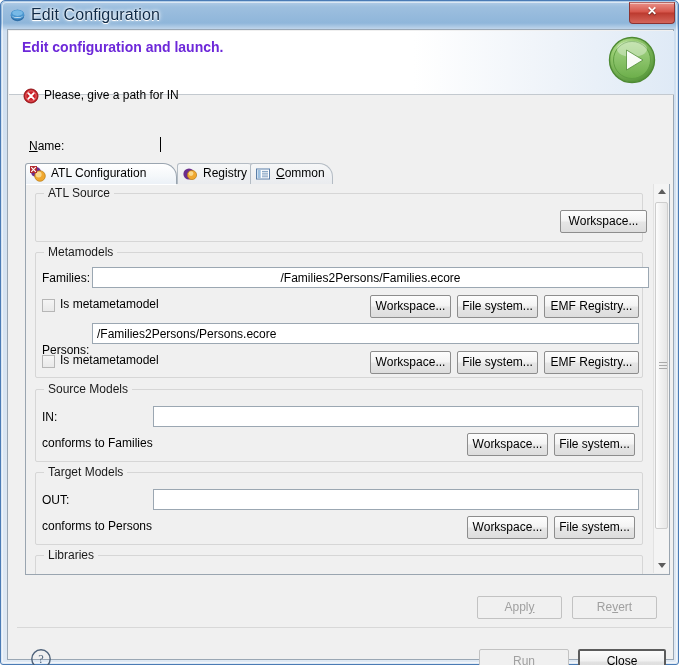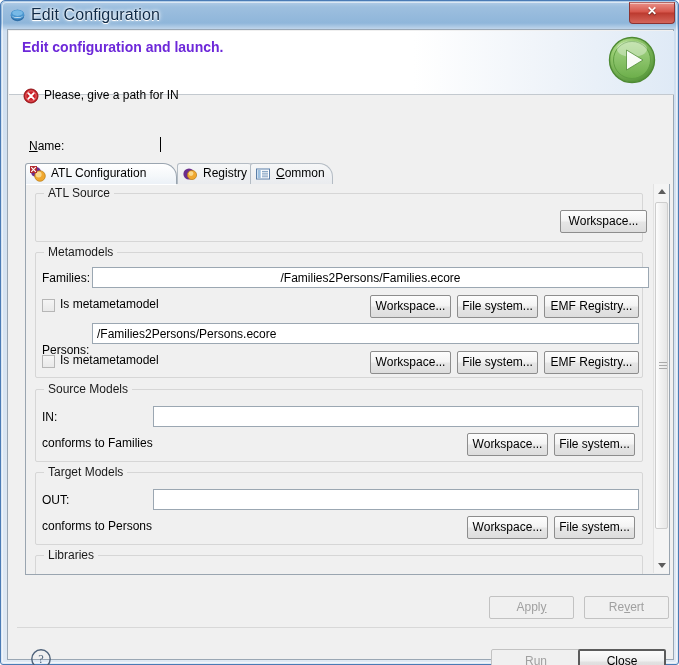--- a/index.html
+++ b/index.html
@@ -264,21 +264,20 @@
     text-align: center;
     line-height: 21px;
     cursor: default;
     white-space: nowrap;
     overflow: hidden;
   }
   .btn.disabled {
     color: #a0a0a0;
     border-color: #c2c2c2;
     background: #f0f0f0;
-    margin-left: 12px;
   }
   .btn.default {
     border: 2px solid #5b5b5b;
     line-height: 19px;
     background: linear-gradient(to bottom, #fbfbfb 0%, #f0f0f0 48%, #e2e2e2 52%, #d7d7d7 100%);
   }
 
   .lbl {
     position: absolute;
     font-size: 12px;

